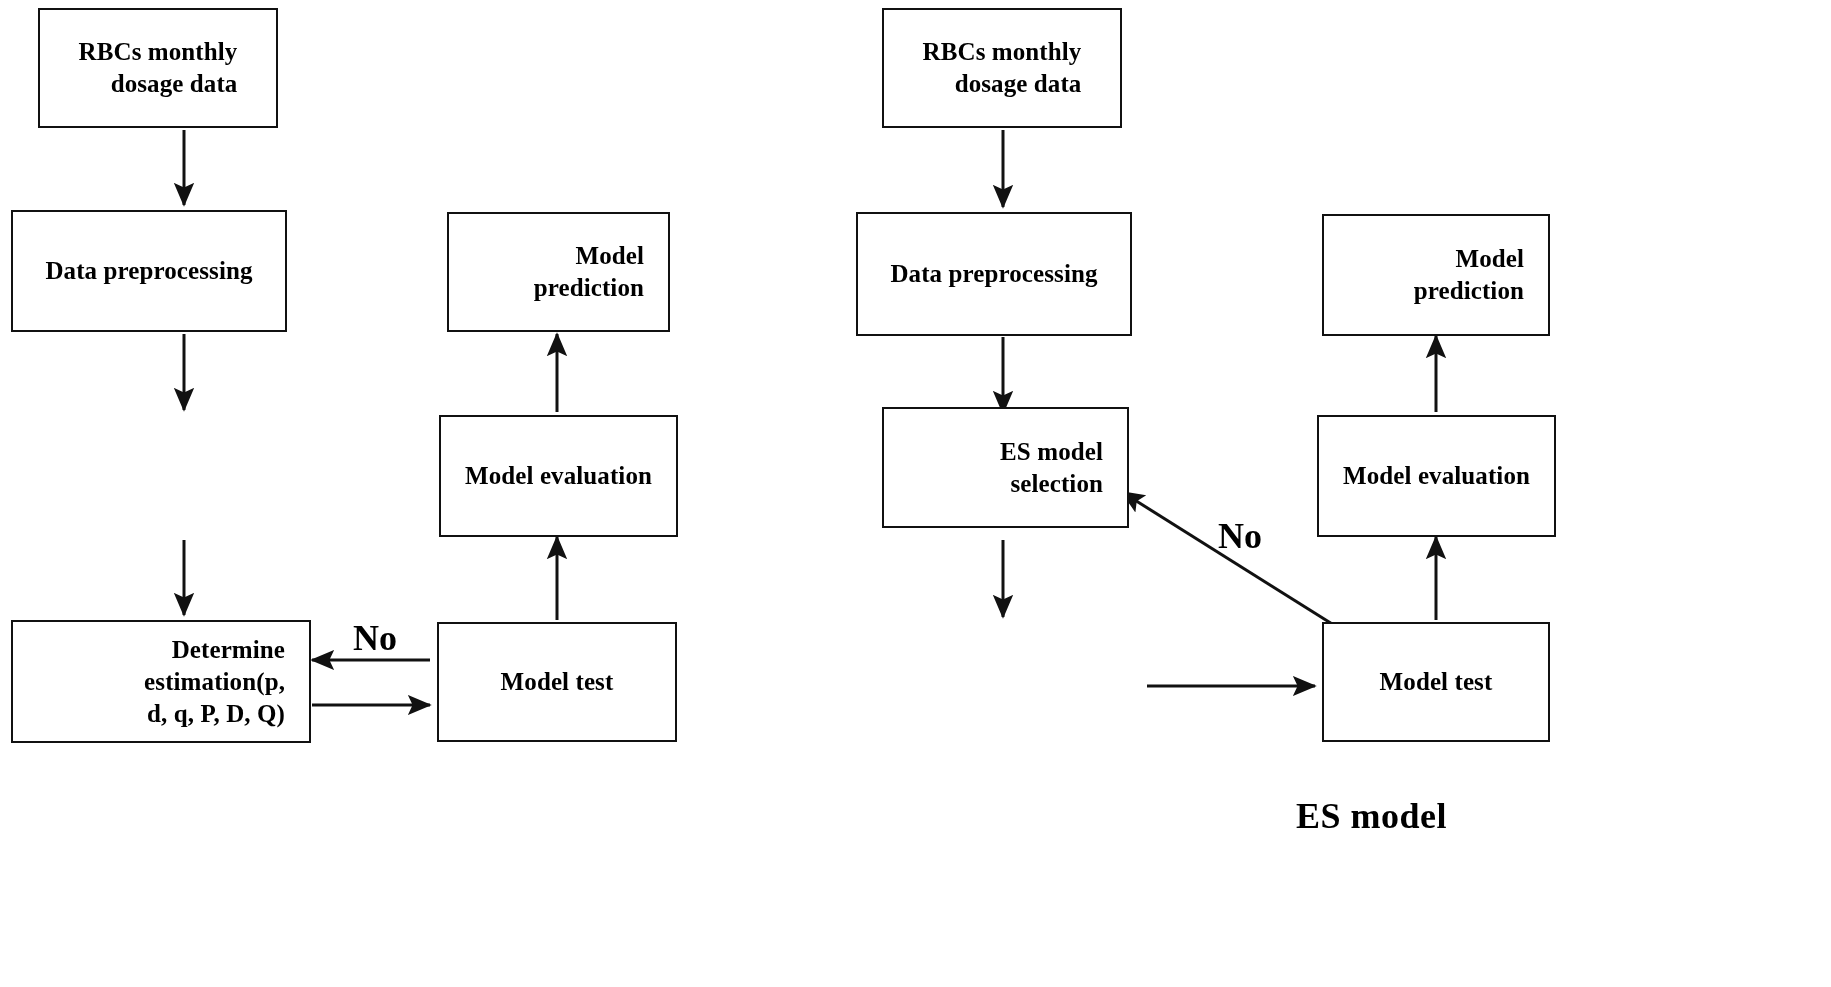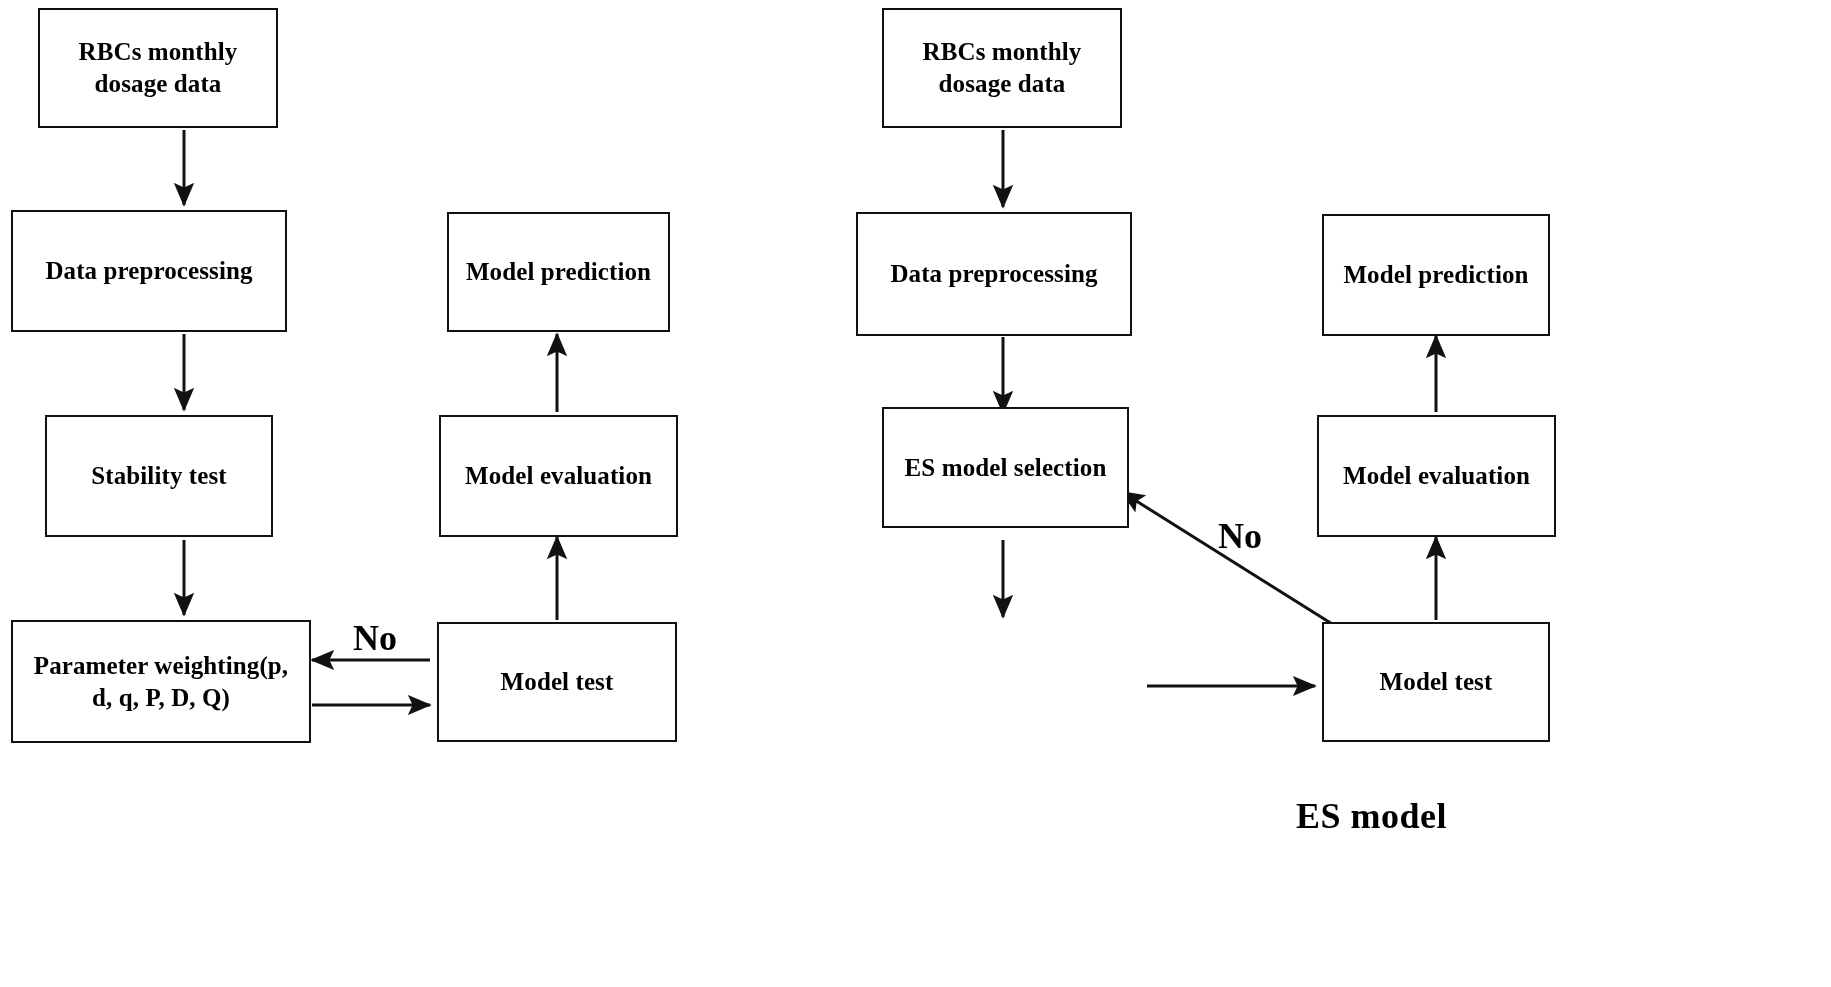--- a/index.html
+++ b/index.html
@@ -19,26 +19,26 @@
     overflow: hidden;
   }
   .node {
     position: absolute;
     box-sizing: border-box;
     border: 2.5px solid #111111;
     background: #ffffff;
     display: flex;
     align-items: center;
     justify-content: center;
-    text-align: center;
+    text-align: right;
     font-weight: bold;
     font-size: 25px;
     line-height: 1.28;
     letter-spacing: 0.1px;
-    padding: 4px 8px;
+    padding: 4px 24px;
   }
   .node .txt {
     display: block;
     white-space: pre-line;
   }
   .panel-title {
     position: absolute;
     font-weight: bold;
     font-size: 36px;
     letter-spacing: 0.5px;
@@ -103,26 +103,23 @@
 
   <div class="node" style="left:38px; top:8px; width:240px; height:120px;">
     <span class="txt">RBCs monthly
 dosage data</span>
   </div>
 
   <div class="node" style="left:11px; top:210px; width:276px; height:122px;">
     <span class="txt">Data preprocessing</span>
   </div>
 
-  <div class="node" style="left:45px; top:415px; width:228px; height:122px;">
-    <span class="txt">Stability test</span>
-  </div>
 
   <div class="node" style="left:11px; top:620px; width:300px; height:123px;">
-    <span class="txt">Parameter weighting(p,
+    <span class="txt">Determine estimation(p,
 d, q, P, D, Q)</span>
   </div>
 
   <div class="node" style="left:437px; top:622px; width:240px; height:120px;">
     <span class="txt">Model test</span>
   </div>
 
   <div class="node" style="left:439px; top:415px; width:239px; height:122px;">
     <span class="txt">Model evaluation</span>
   </div>

